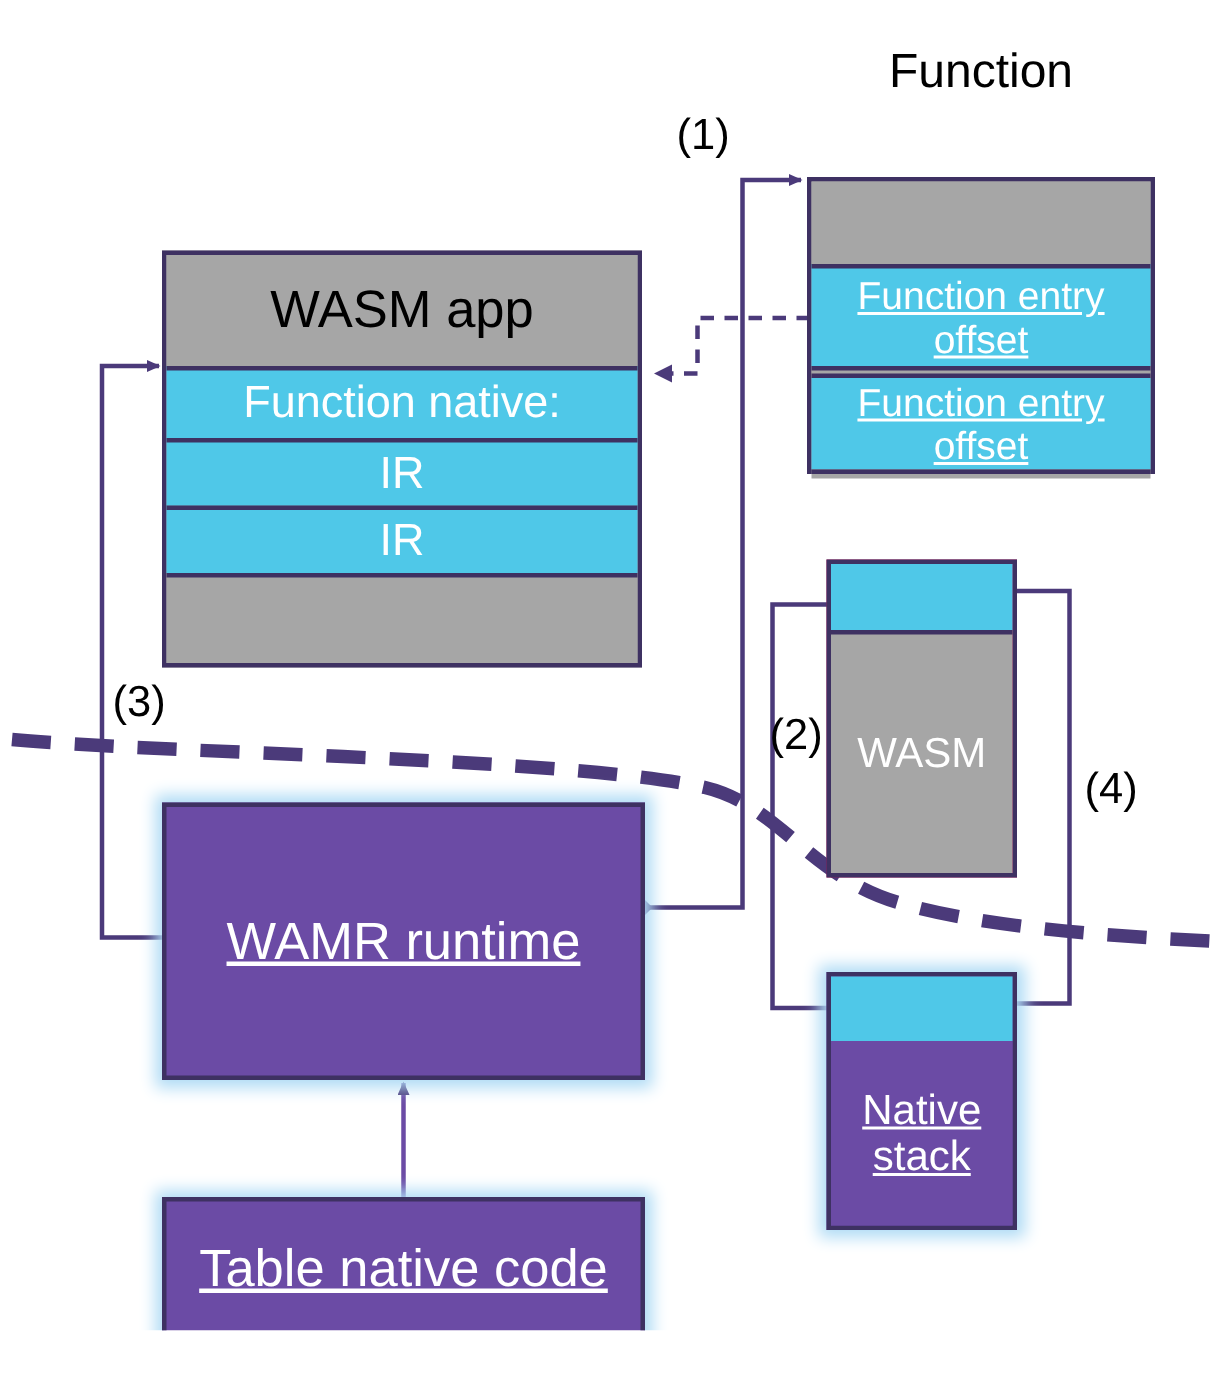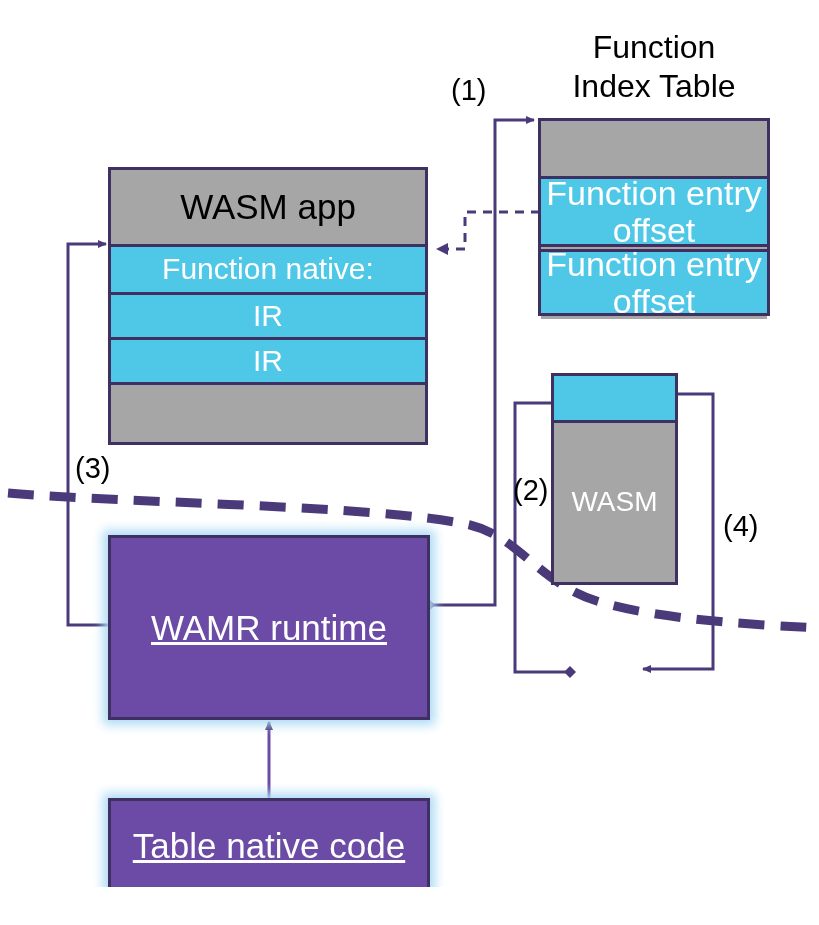--- a/index.html
+++ b/index.html
@@ -52,21 +52,21 @@
     position: absolute;
     color: #000000;
     font-size: 32px;
     text-align: center;
     line-height: 1.22;
     font-family: "Liberation Sans", sans-serif;
   }
   .t28 { font-size: 28px; }
   .t30 { font-size: 30px; }
   .t31 { font-size: 35px; }
-  .t26 { font-size: 34px; }
+  .t26 { font-size: 26px; text-decoration: underline; }
   .two-line { flex-direction: column; }
 </style>
 </head>
 <body>
 
 <div id="stage">
 
   <svg class="svg-layer" viewBox="0 0 819 925">
     <defs>
       <marker id="arrowSolid" markerWidth="10" markerHeight="10" refX="8" refY="4" orient="auto" markerUnits="userSpaceOnUse">
@@ -104,21 +104,20 @@
       <path d="M8,493 C120,503 380,505 470,525 C520,537 540,585 600,602 C660,620 760,625 819,628" fill="none" stroke="#4B3A7A" stroke-width="9" stroke-dasharray="26,16" stroke-linecap="butt"></path>
     </g>
 
     <g>
       <path d="M269,800 L269,722" fill="none" stroke="#6B4BA5" stroke-width="3" marker-end="url(#arrowSolid)"></path>
     </g>
   </svg>
 
   <div class="title-txt" style="left:538px; top:28px; width:232px;">
     <div>Function</div>
-    <div>Index Table</div>
   </div>
 
   <div class="lbl-step" style="left:451px; top:74px;">(1)</div>
   <div class="lbl-step" style="left:513px; top:474px;">(2)</div>
   <div class="lbl-step" style="left:75px; top:452px;">(3)</div>
   <div class="lbl-step" style="left:723px; top:510px;">(4)</div>
 
   <div style="position:absolute; left:538px; top:118px; width:232px; height:198px;
               border:3px solid #3E3162; box-sizing:border-box; background:#A6A6A6;">
     <div class="box gray" style="left:0; top:0; width:100%; height:55px;"></div>
@@ -160,20 +159,28 @@
   </div>
 
   <div style="position:absolute; left:551px; top:373px; width:127px; height:212px;
               border:3px solid #3E3162; box-sizing:border-box; background:#be185d;">
     <div class="box cyan" style="left:0; top:0; width:100%; height:44px;"></div>
     <div class="box gray two-line" style="left:0; top:44px; width:100%; height:162px; border-top:3px solid #3E3162; color:#ffffff;">
       <span class="t28">WASM</span>
     </div>
   </div>
 
+  <div class="glow" style="position:absolute; left:551px; top:648px; width:127px; height:172px;
+              border:3px solid #3E3162; box-sizing:border-box; background:#6B4BA5;">
+    <div class="box cyan" style="left:0; top:0; width:100%; height:43px;"></div>
+    <div class="box purple two-line" style="left:0; top:43px; width:100%; height:123px;">
+      <span class="t28">Native</span>
+      <span class="t28">stack</span>
+    </div>
+  </div>
 
   <div class="box purple bordered glow" style="left:108px; top:535px; width:322px; height:185px;">
     <span class="t31">WAMR runtime</span>
   </div>
 
   <div class="box purple bordered glow" style="left:108px; top:798px; width:322px; height:96px;">
     <span class="t31">Table native code</span>
   </div>
 
 </div>

